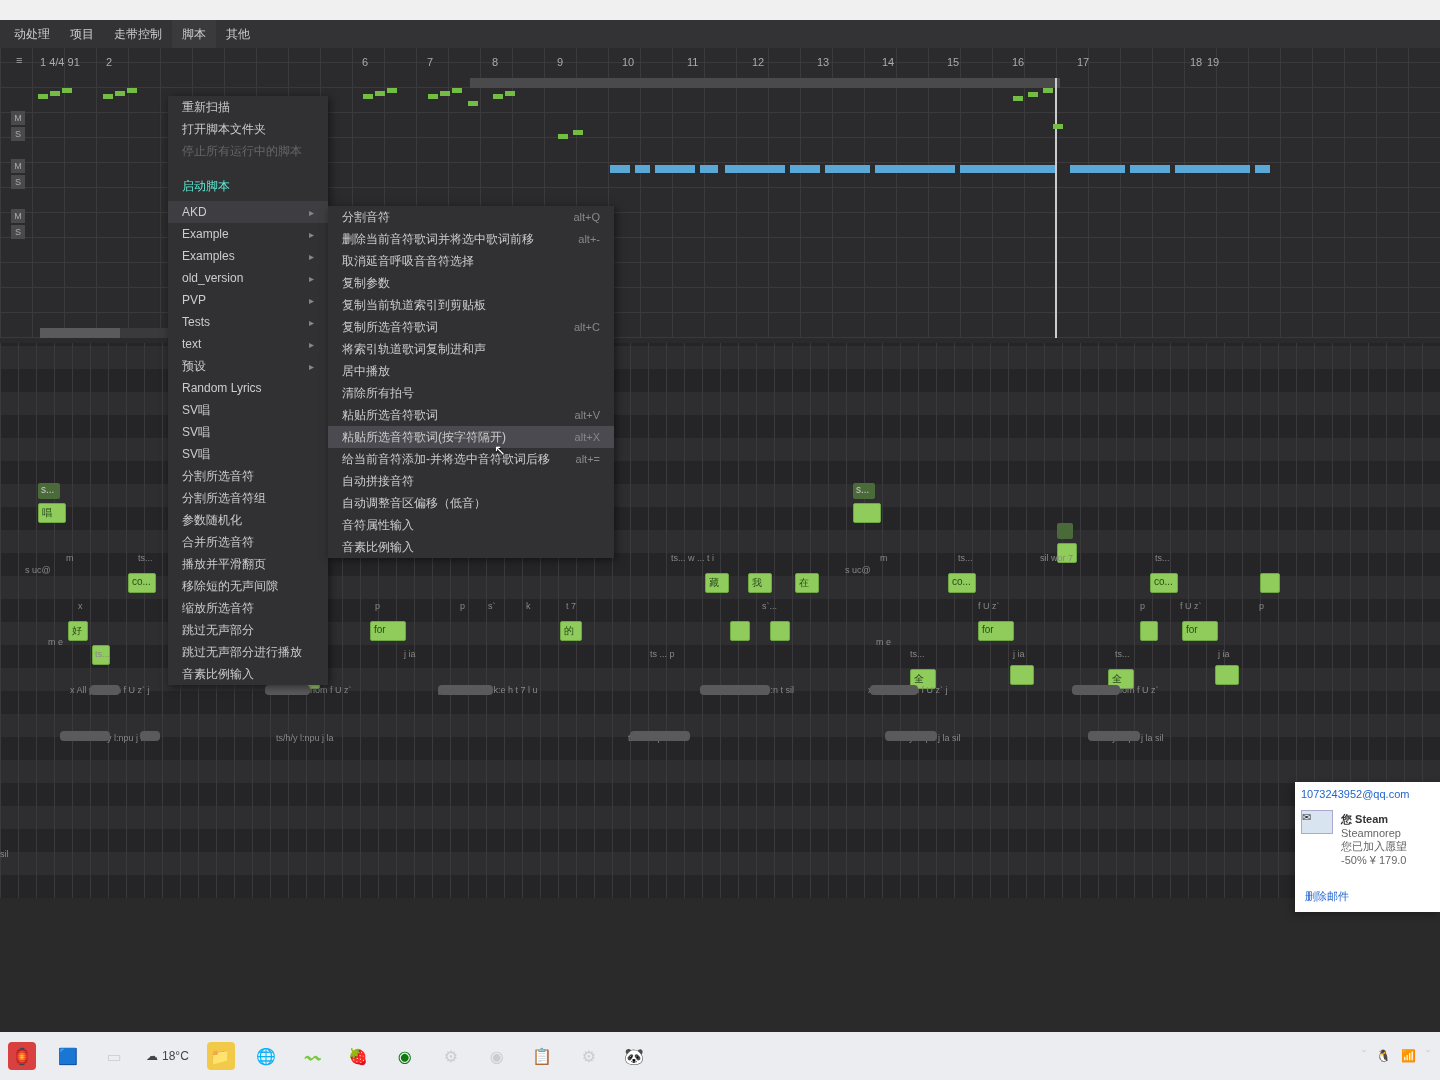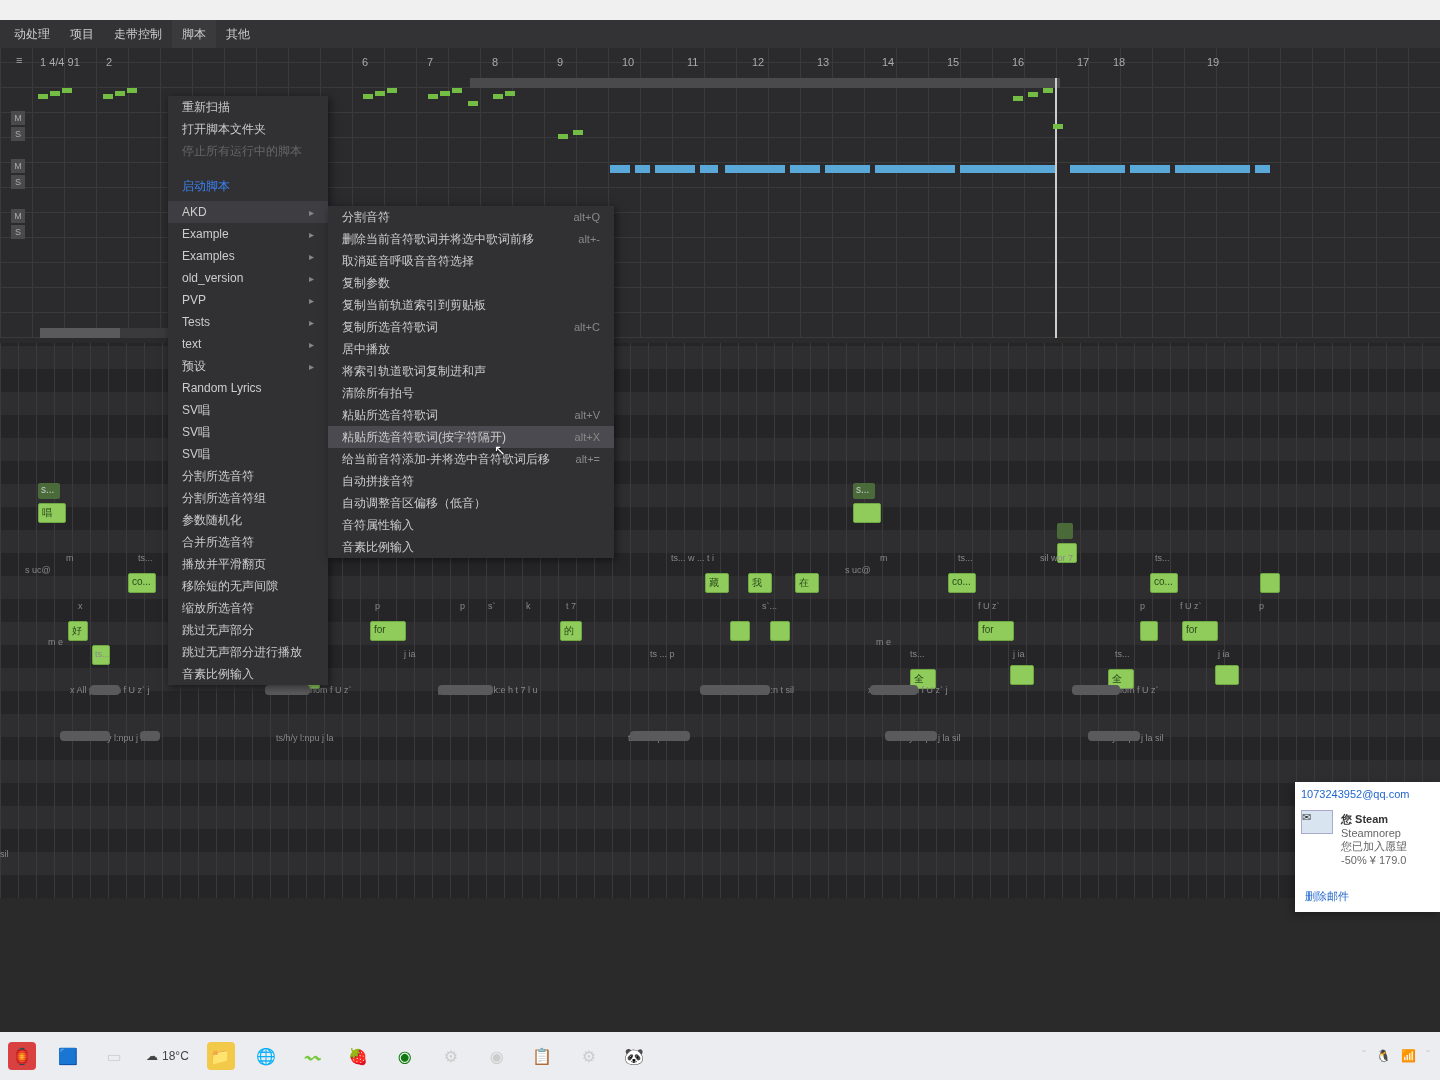--- a/index.html
+++ b/index.html
@@ -36,21 +36,21 @@
 .piano-ruler { position: absolute; top: 325px; left: 0; right: 0; height: 18px; font-size: 11px; color: #aaa; }
 .pr-mark { position: absolute; top: 2px; }
 
 .dropdown { position: absolute; background: #313134; box-shadow: 2px 2px 8px rgba(0,0,0,0.5); z-index: 100; }
 .dropdown-main { left: 168px; top: 48px; width: 160px; }
 .dropdown-sub { left: 328px; top: 158px; width: 286px; }
 .dd-item { padding: 4px 14px; color: #ccc; font-size: 12px; cursor: pointer; display: flex; justify-content: space-between; align-items: center; height: 22px; }
 .dd-item.disabled { color: #666; }
 .dd-item.hover { background: #3e3e42; text-align: right; }
 .dd-item.highlight { background: #4a4a50; }
-.dd-header { padding: 6px 14px; color: #3b82f6; font-size: 12px; }
+.dd-header { padding: 6px 14px; color: #5eead4; font-size: 12px; }
 .dd-arrow { color: #888; font-size: 10px; }
 .dd-shortcut { color: #888; font-size: 11px; }
 
 .green-note { position: absolute; background: #8fcc5c; border: 1px solid #6fa843; border-radius: 2px; font-size: 10px; color: #2a4a1a; padding: 2px 3px; height: 20px; overflow: hidden; }
 .dark-note { position: absolute; background: #4a6a3a; border-radius: 2px; font-size: 10px; color: #ccc; padding: 1px 3px; height: 16px; overflow: hidden; }
 .phoneme { position: absolute; color: #888; font-size: 9px; }
 .wave { position: absolute; background: #5a5a5d; height: 10px; border-radius: 4px; }
 
 .notification { position: absolute; right: 0; bottom: 168px; width: 145px; height: 130px; background: #fff; color: #333; font-size: 11px; padding: 6px; box-shadow: -2px 2px 8px rgba(0,0,0,0.3); }
 .notif-email { color: #2266cc; font-size: 11px; }
@@ -95,21 +95,21 @@
       <span class="ruler-mark" style="left:492px">8</span>
       <span class="ruler-mark" style="left:557px">9</span>
       <span class="ruler-mark" style="left:622px">10</span>
       <span class="ruler-mark" style="left:687px">11</span>
       <span class="ruler-mark" style="left:752px">12</span>
       <span class="ruler-mark" style="left:817px">13</span>
       <span class="ruler-mark" style="left:882px">14</span>
       <span class="ruler-mark" style="left:947px">15</span>
       <span class="ruler-mark" style="left:1012px">16</span>
       <span class="ruler-mark" style="left:1077px">17</span>
-      <span class="ruler-mark" style="left:1113px">18</span>
+      <span class="ruler-mark" style="left:1190px">18</span>
       <span class="ruler-mark" style="left:1207px">19</span>
     </div>
 
     <div style="position:absolute;top:30px;left:470px;width:590px;height:10px;background:#4a4a4d"></div>
     <div style="position:absolute;top:30px;left:1055px;width:2px;height:260px;background:#ccc"></div>
 
     <div class="track-controls" style="top:62px">
       <div class="ms-btn">M</div><br>
       <div class="ms-btn">S</div>
     </div>
@@ -337,22 +337,22 @@
         <span>删除当前音符歌词并将选中歌词前移</span>
         <span class="dd-shortcut">alt+-</span>
       </div>
     <div class="dd-item">取消延音呼吸音音符选择</div>
     <div class="dd-item">复制参数</div>
     <div class="dd-item">复制当前轨道索引到剪贴板</div>
     <div class="dd-item">
         <span>复制所选音符歌词</span>
         <span class="dd-shortcut">alt+C</span>
       </div>
+    <div class="dd-item">将索引轨道歌词复制进和声</div>
     <div class="dd-item">居中播放</div>
-    <div class="dd-item">将索引轨道歌词复制进和声</div>
     <div class="dd-item">清除所有拍号</div>
     <div class="dd-item">
         <span>粘贴所选音符歌词</span>
         <span class="dd-shortcut">alt+V</span>
       </div>
     <div class="dd-item highlight">
         <span>粘贴所选音符歌词(按字符隔开)</span>
         <span class="dd-shortcut">alt+X</span>
       </div>
     <div class="dd-item">

